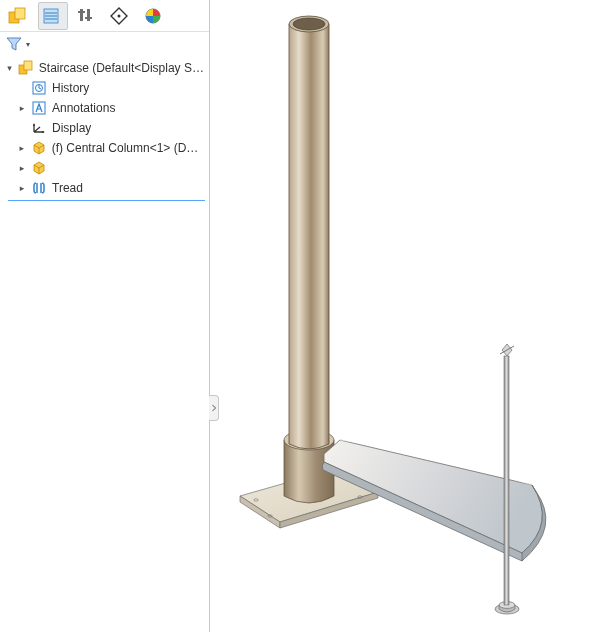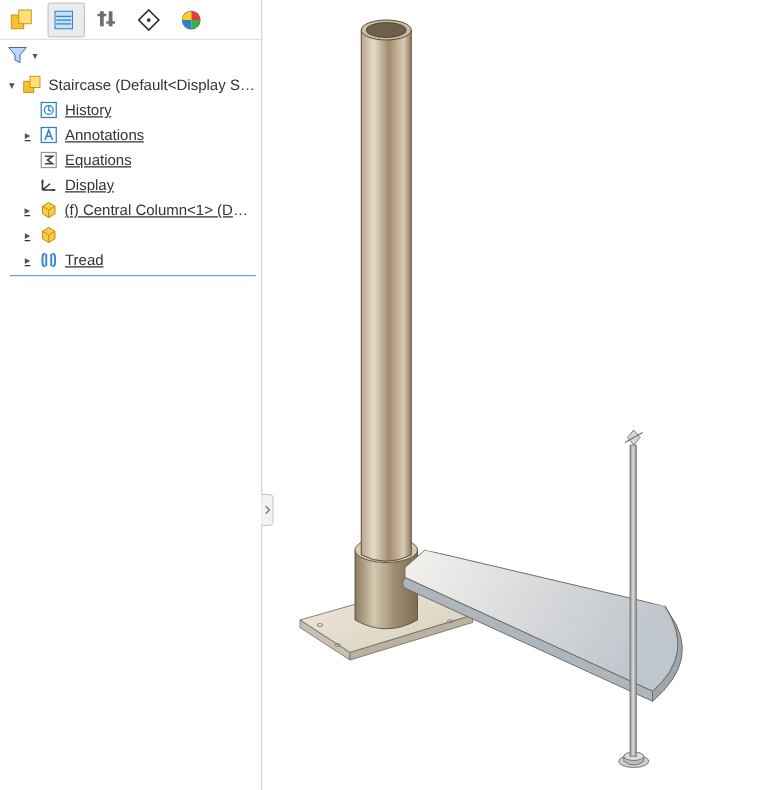--- a/index.html
+++ b/index.html
@@ -92,21 +92,21 @@
     overflow: hidden;
     text-overflow: ellipsis;
   }
   .treesep {
     height: 1px;
     background: #58a5ff;
     margin: 2px 4px 0 8px;
   }
   
   .d0 { padding-left: 4px; }
-  .d1 { padding-left: 16px; text-decoration: underline; }
+  .d1 { padding-left: 16px; }
   
   .viewport {
     flex: 1;
     height: 100%;
     background: #ffffff;
     position: relative;
   }
   .panel-toggle {
     position: absolute;
     left: -1px;
@@ -218,30 +218,20 @@
       <span class="expander">▸</span>
       <span class="nodeicon">
         <svg viewBox="0 0 16 16" width="16" height="16">
           <rect x="2" y="2" width="12" height="12" fill="#fff" stroke="#2e7fd1" stroke-width="1"></rect>
           <path d="M5 12 L8 4 L11 12 M6 9 L10 9" fill="none" stroke="#2e7fd1" stroke-width="1.2"></path>
         </svg>
       </span>
       <span class="nodelabel">Annotations</span>
     </div>
 
-    <div class="node d1">
-      <span class="expander hidden">▸</span>
-      <span class="nodeicon">
-        <svg viewBox="0 0 16 16" width="16" height="16">
-          <rect x="2" y="2" width="12" height="12" fill="#fff" stroke="#999" stroke-width="1"></rect>
-          <path d="M5 5 L11 5 L7 8 L11 11 L5 11" fill="none" stroke="#444" stroke-width="1.3"></path>
-        </svg>
-      </span>
-      <span class="nodelabel">Equations</span>
-    </div>
 
 
 
 
     <div class="node d1">
       <span class="expander hidden">▸</span>
       <span class="nodeicon">
         <svg viewBox="0 0 16 16" width="16" height="16">
           <path d="M3 12 L3 4 M3 12 L13 12 M3 12 L9 7" stroke="#333" stroke-width="1.3" fill="none"></path>
           <path d="M3 3 L2 6 L4 6 Z" fill="#333"></path>

